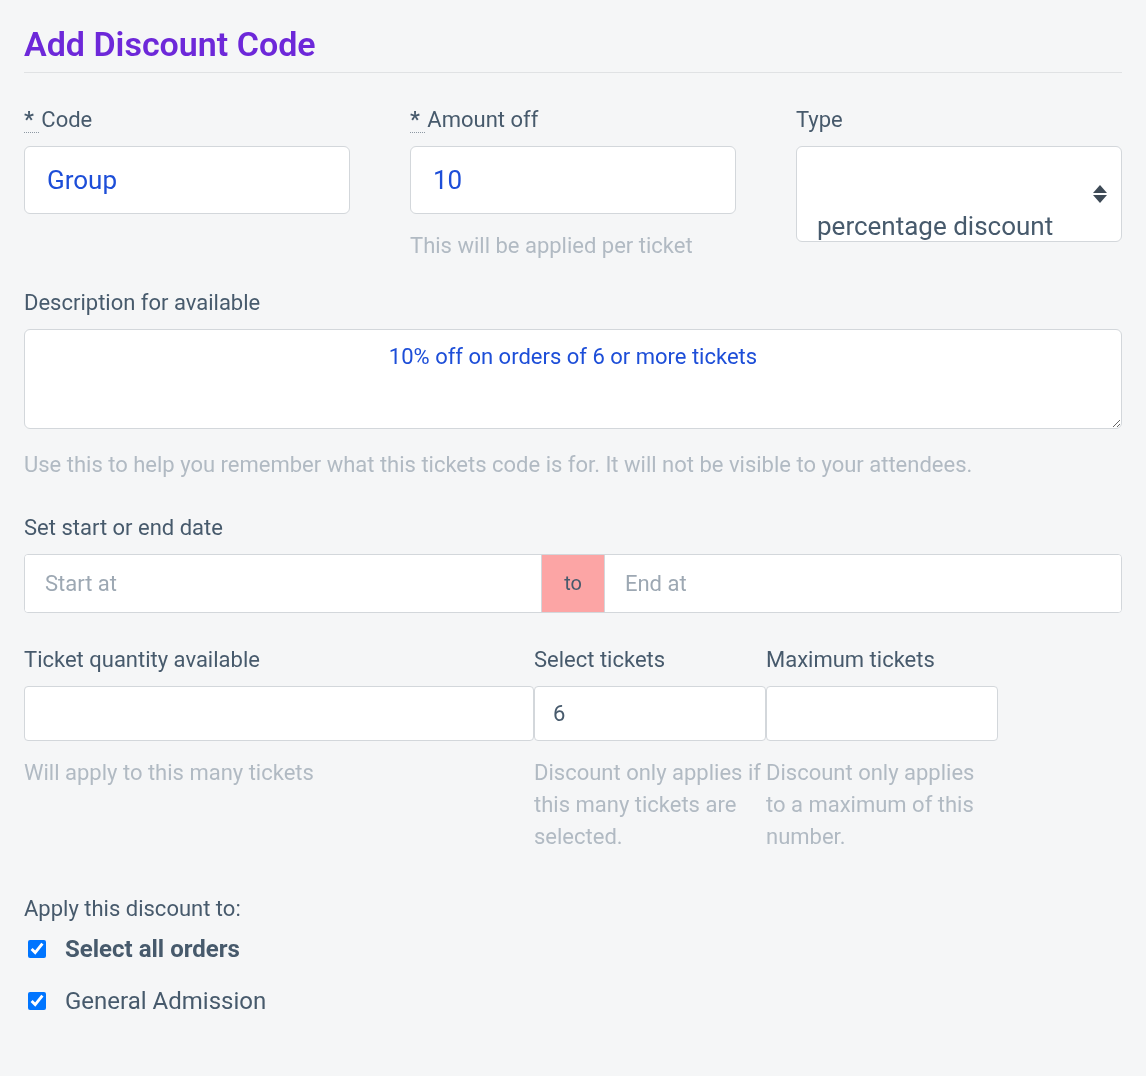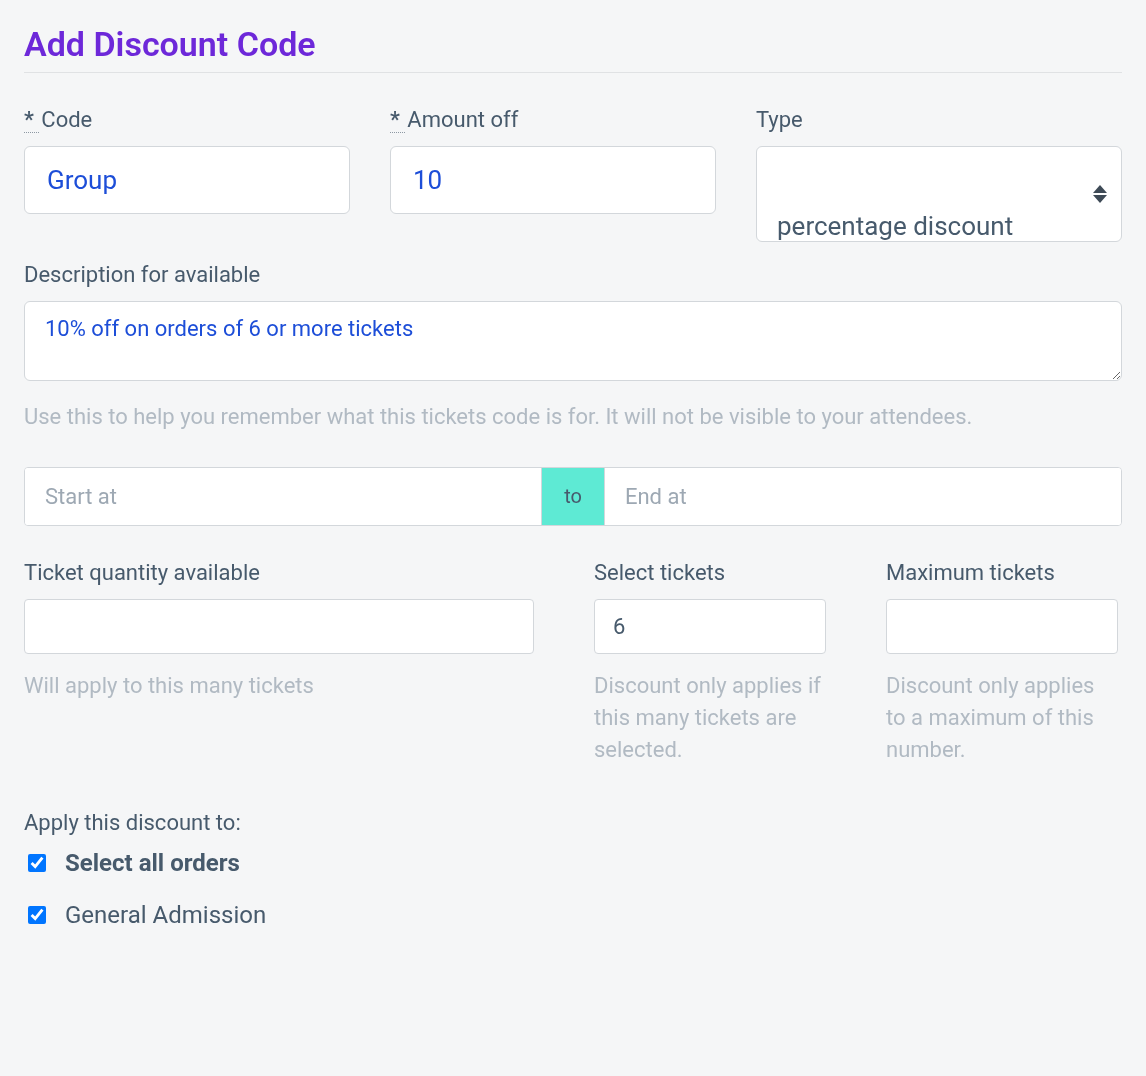--- a/index.html
+++ b/index.html
@@ -15,21 +15,21 @@
     font-size: 34px;
     font-weight: 600;
     margin: 0 0 8px 0;
     color: #6d28d9;
   }
   .hr {
     border: none;
     border-top: 1px solid #e0e2e4;
     margin: 0 0 34px 0;
   }
-  .row { display: flex; gap: 40px; margin-bottom: 20px; }
+  .row { display: flex; gap: 60px; margin-bottom: 28px; }
   .field { display: flex; flex-direction: column; }
   .field-code { flex: 0 0 326px; }
   .field-amount { flex: 0 0 326px; }
   .field-type { flex: 1; }
   label.lbl, .lbl {
     font-size: 22px;
     color: #475a6c;
     margin-bottom: 14px;
     display: block;
   }
@@ -42,21 +42,21 @@
   input[type=text].txt, textarea.txt {
     font-size: 26px;
     color: #1d4ed8;
     padding: 18px 22px;
     border: 1px solid #d3d7db;
     border-radius: 6px;
     background: #ffffff;
     width: 100%;
     font-family: inherit;
   }
-  textarea.txt { resize: both; height: 80px; font-size: 22px; padding: 14px 20px; }
+  textarea.txt { resize: both; height: 100px; font-size: 22px; padding: 14px 20px; text-align: center; }
   .select-wrap {
     position: relative;
     border: 1px solid #d3d7db;
     border-radius: 6px;
     background: #ffffff;
     height: 96px;
     display: flex;
     align-items: flex-end;
     padding: 0 64px 0 20px;
     cursor: pointer;
@@ -92,30 +92,30 @@
   .date-row input {
     border: none;
     font-size: 22px;
     padding: 16px 20px;
     flex: 1;
     color: #6d28d9;
     font-family: inherit;
   }
   .date-row input::placeholder { color: #9da8b3; }
   .date-sep {
-    background: #5eead4;
+    background: #fca5a5;
     border-left: 1px solid #d3d7db;
     border-right: 1px solid #d3d7db;
     padding: 0 22px;
     display: flex;
     align-items: center;
     font-size: 20px;
     color: #475a6c;
   }
-  .row2 { display: flex; gap: 60px; margin-bottom: 24px; }
+  .row2 { display: flex; margin-bottom: 24px; }
   .field-qty { flex: 0 0 510px; }
   .field-min { flex: 0 0 232px; }
   .field-max { flex: 0 0 232px; }
   input.small {
     font-size: 22px;
     padding: 14px 18px;
     border: 1px solid #d3d7db;
     border-radius: 4px;
     background: #fff;
     width: 100%;
@@ -135,40 +135,42 @@
 <hr class="hr">
 
 <div class="row">
   <div class="field field-code">
     <label class="lbl req">Code</label>
     <input type="text" class="txt" value="Group" style="">
   </div>
   <div class="field field-amount">
     <label class="lbl req">Amount off</label>
     <input type="text" class="txt" value="10" style="">
+    <div class="helper">This will be applied per ticket</div>
   </div>
   <div class="field field-type">
     <label class="lbl">Type</label>
     <div class="select-wrap">
       <span class="sel-text">percentage discount</span>
       <span class="chev">
         <span class="up"></span>
           <span class="dn"></span>
       </span>
     </div>
   </div>
 </div>
 
 <div class="section">
   <label class="lbl">Description for available</label>
   <textarea class="txt" style="">10% off on orders of 6 or more tickets</textarea>
   <div class="helper">Use this to help you remember what this tickets code is for. It will not be visible to your attendees.</div>
 </div>
 
 <div class="section">
+  <label class="lbl">Set start or end date</label>
   <div class="date-row">
     <input type="text" placeholder="Start at" style="">
     <div class="date-sep">to</div>
     <input type="text" placeholder="End at" style="">
   </div>
 </div>
 
 <div class="row2">
   <div class="field field-qty">
     <label class="lbl">Ticket quantity available</label>

